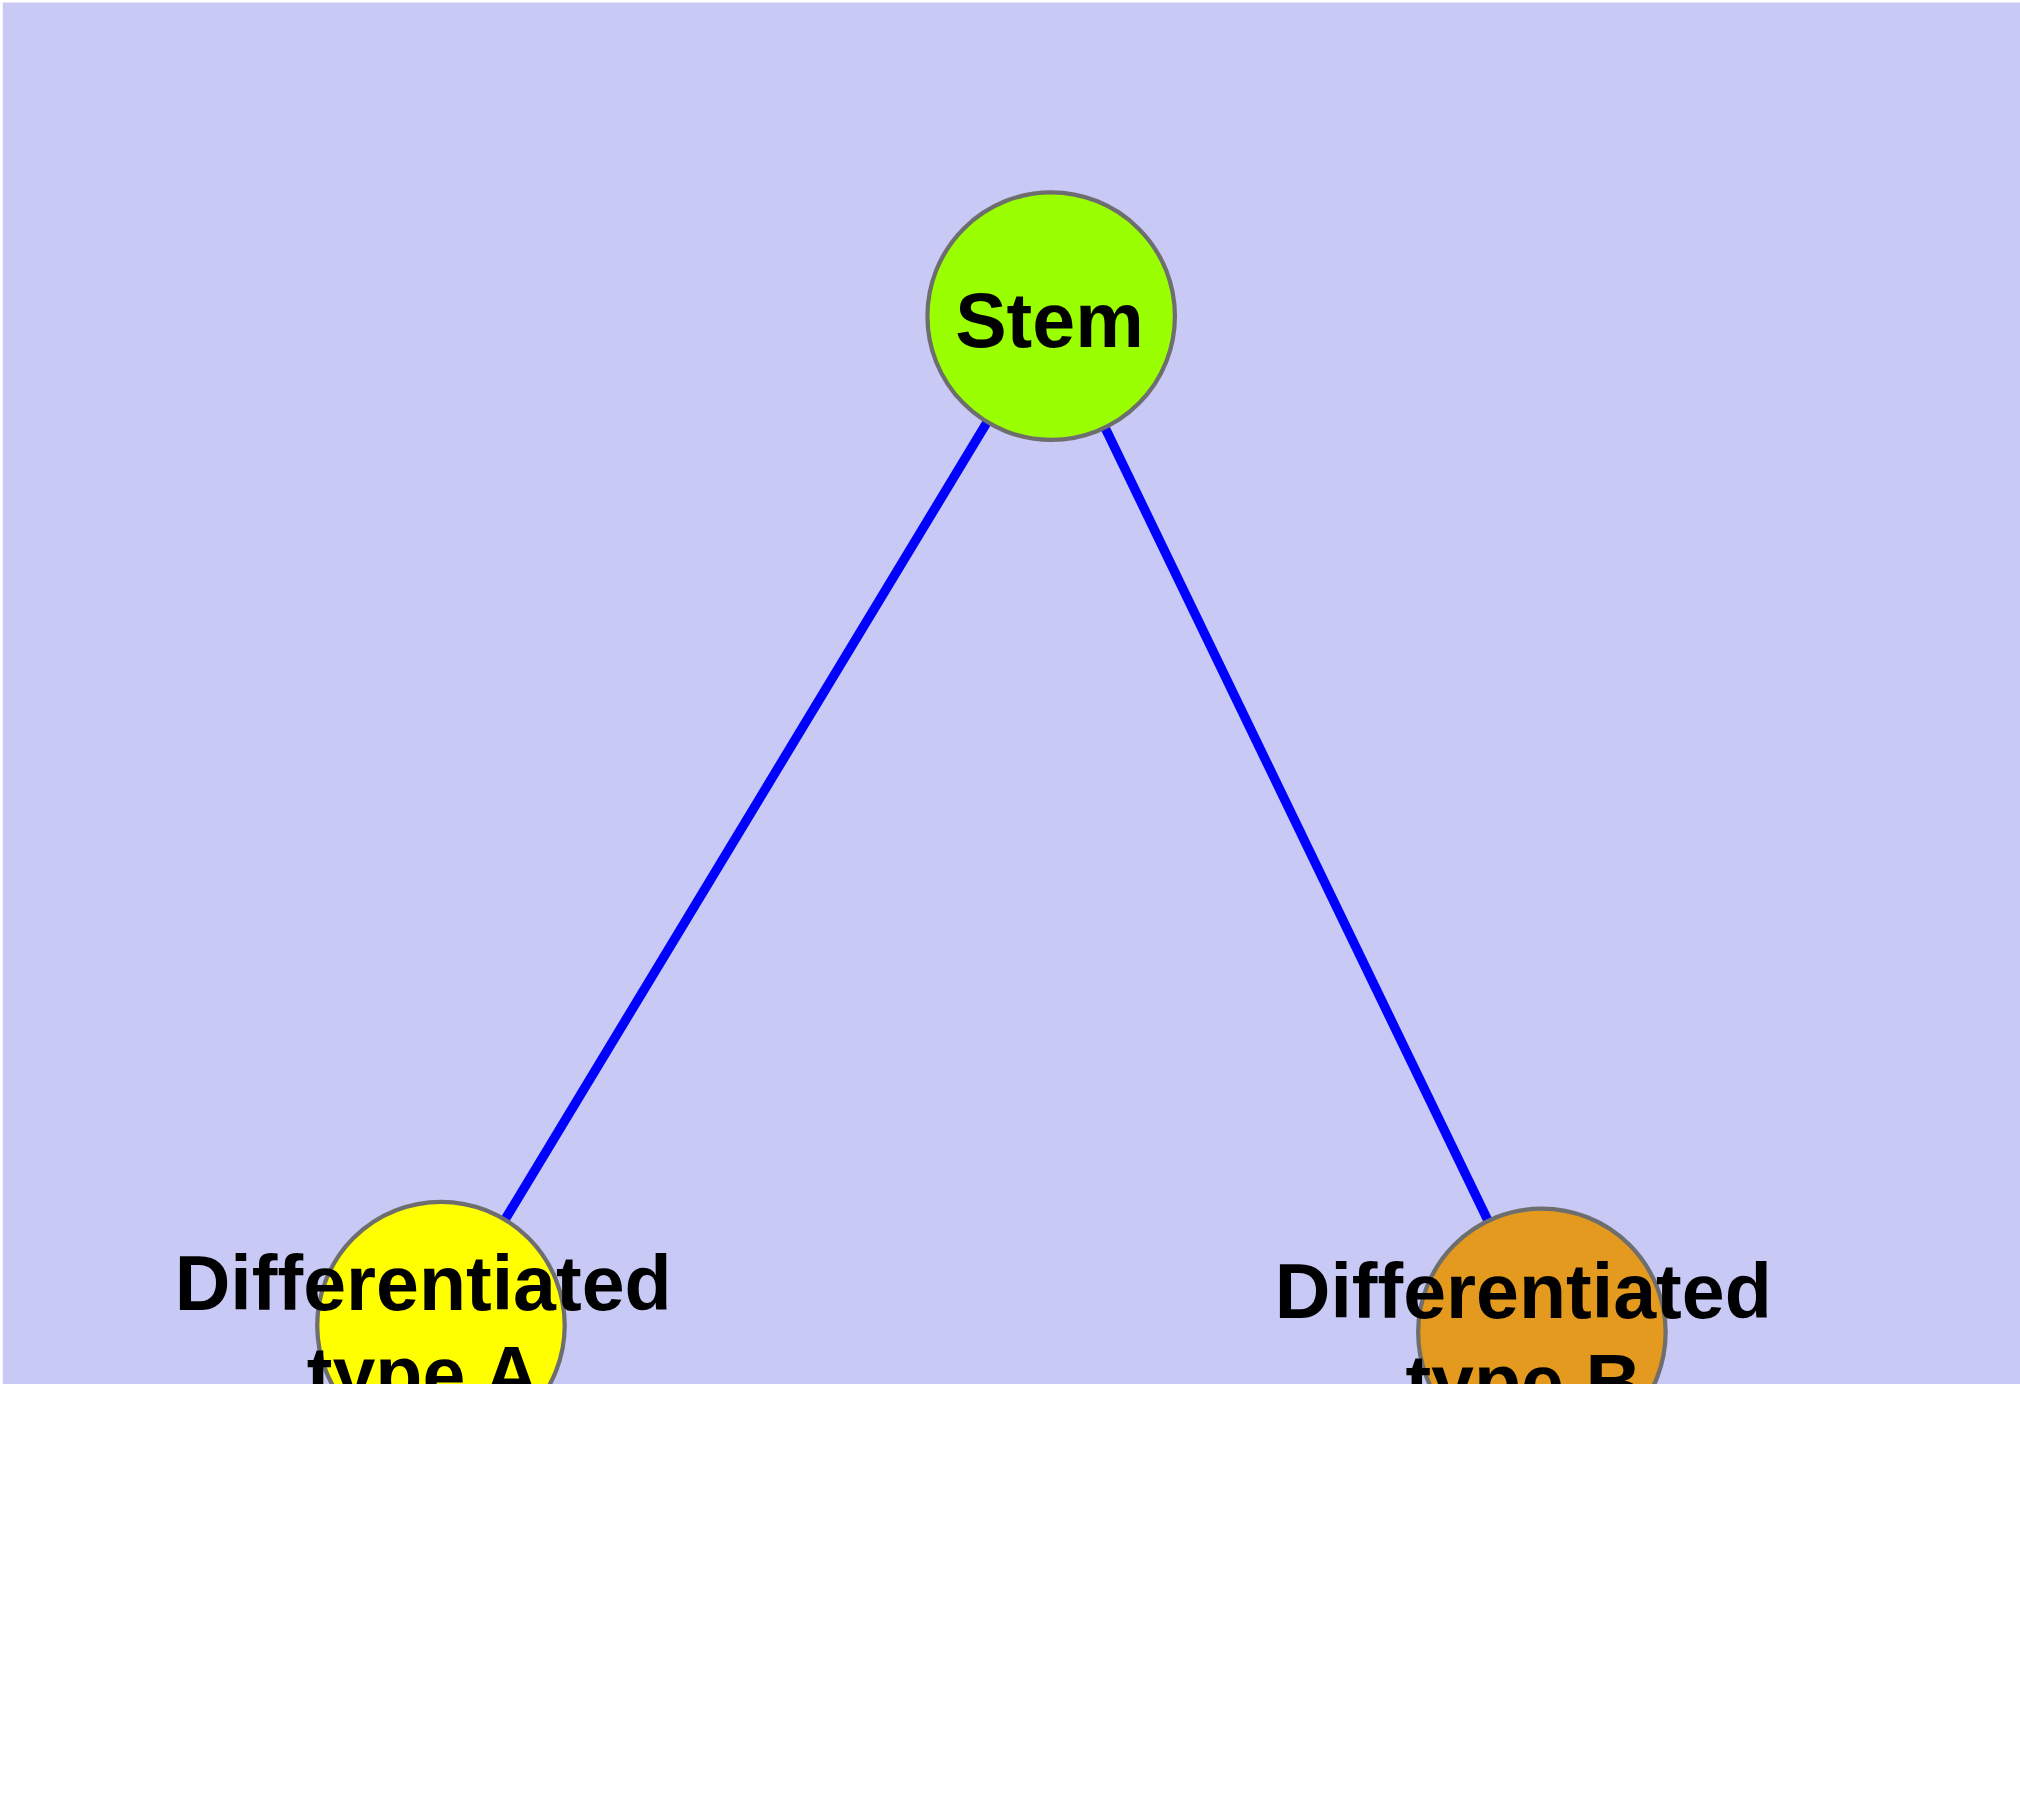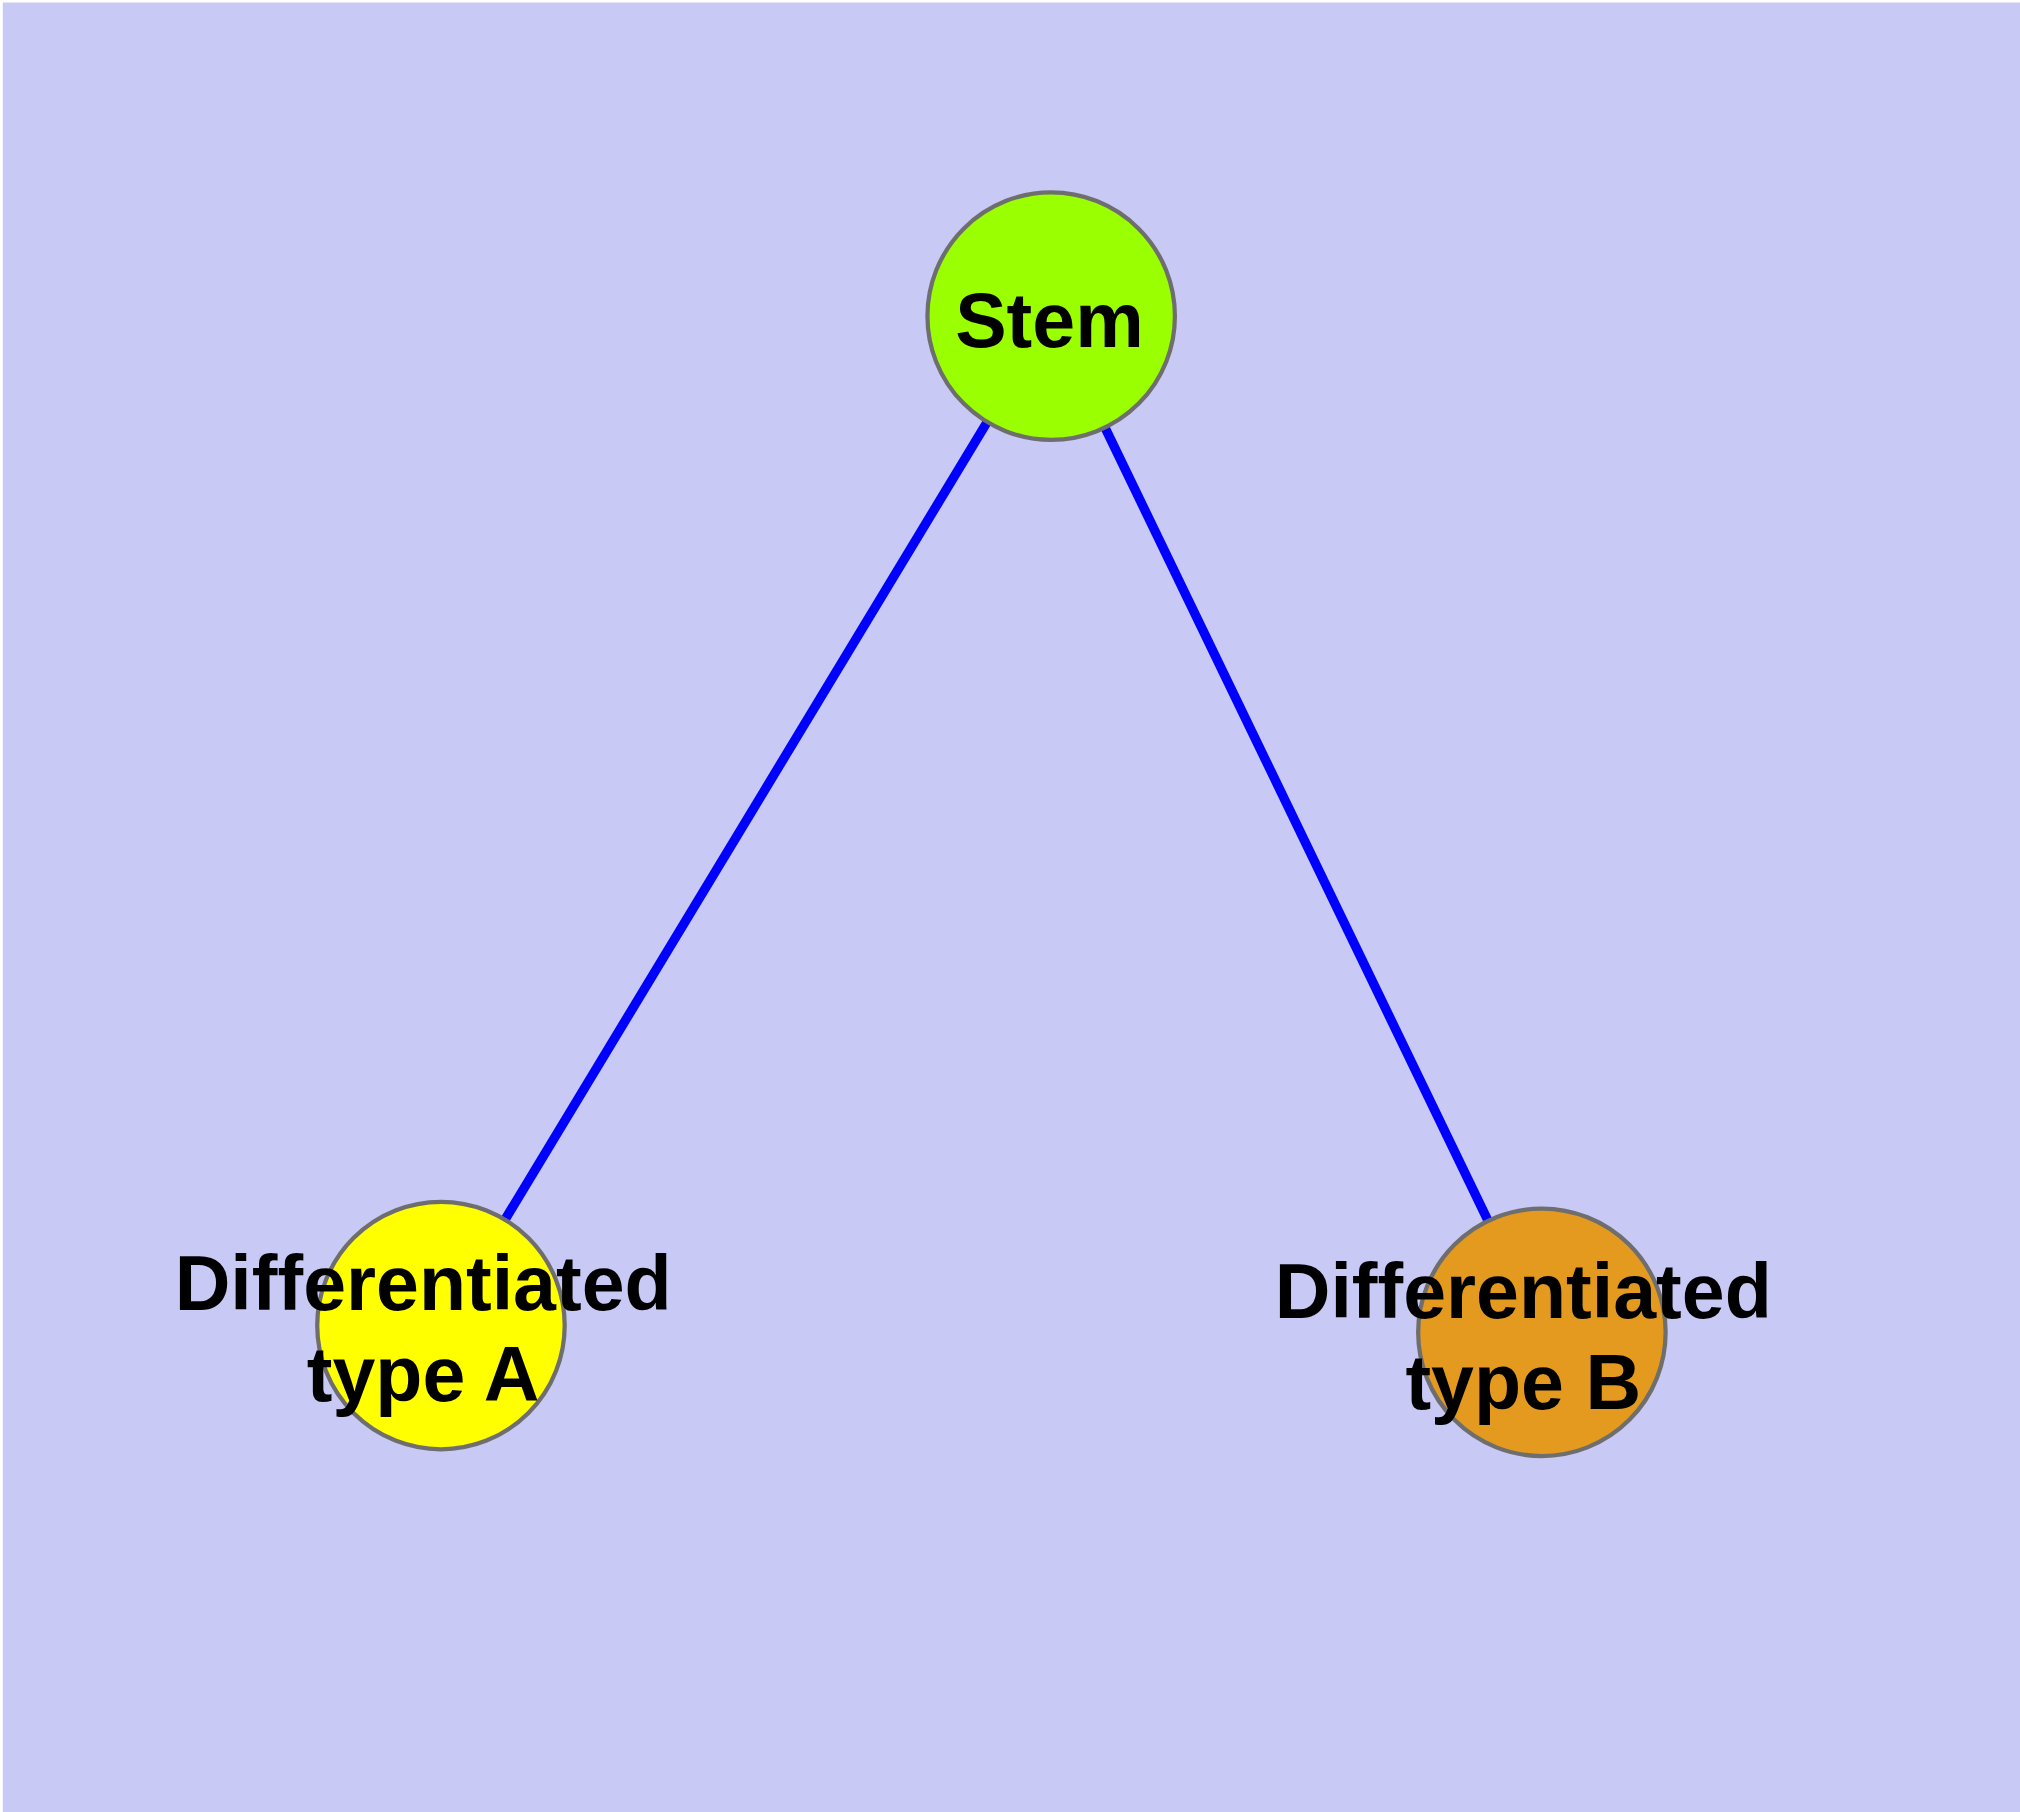--- a/index.html
+++ b/index.html
@@ -4,21 +4,21 @@
 <style>
   html, body {
     margin: 0;
     padding: 0;
     background: #ffffff;
     font-family: "Liberation Sans", sans-serif;
   }
   .figure-wrap {
     position: relative;
     width: 2021px;
-    height: 1812px;
+    height: 1384px;
     background: #ffffff;
     overflow: hidden;
   }
   svg {
     display: block;
   }
   .node-label {
     font-family: "Liberation Sans", "DejaVu Sans", sans-serif;
     font-weight: bold;
   }

